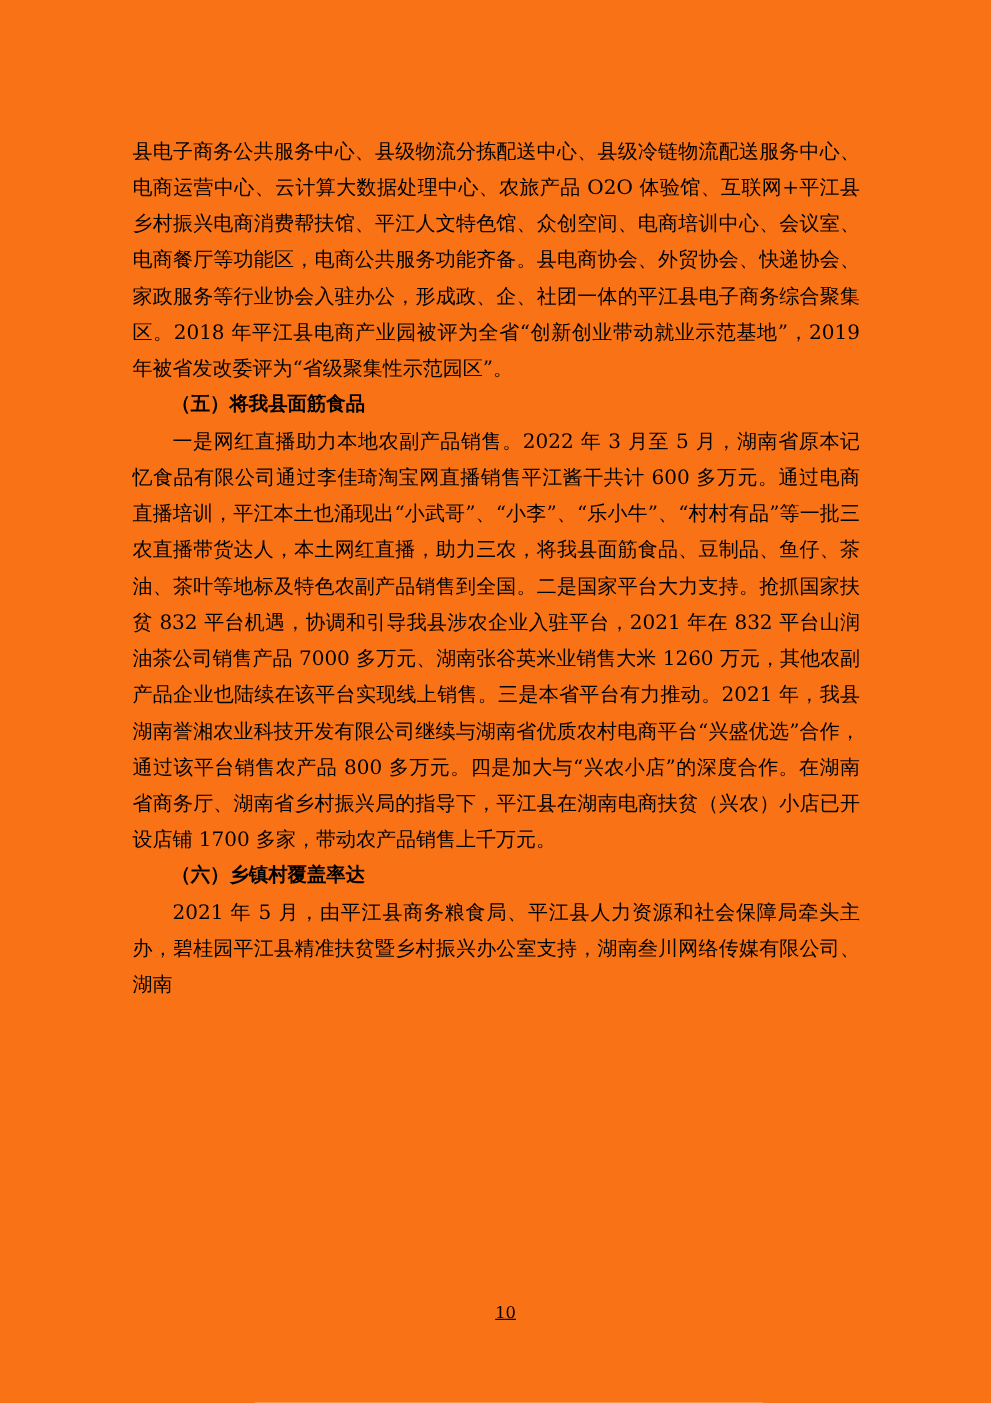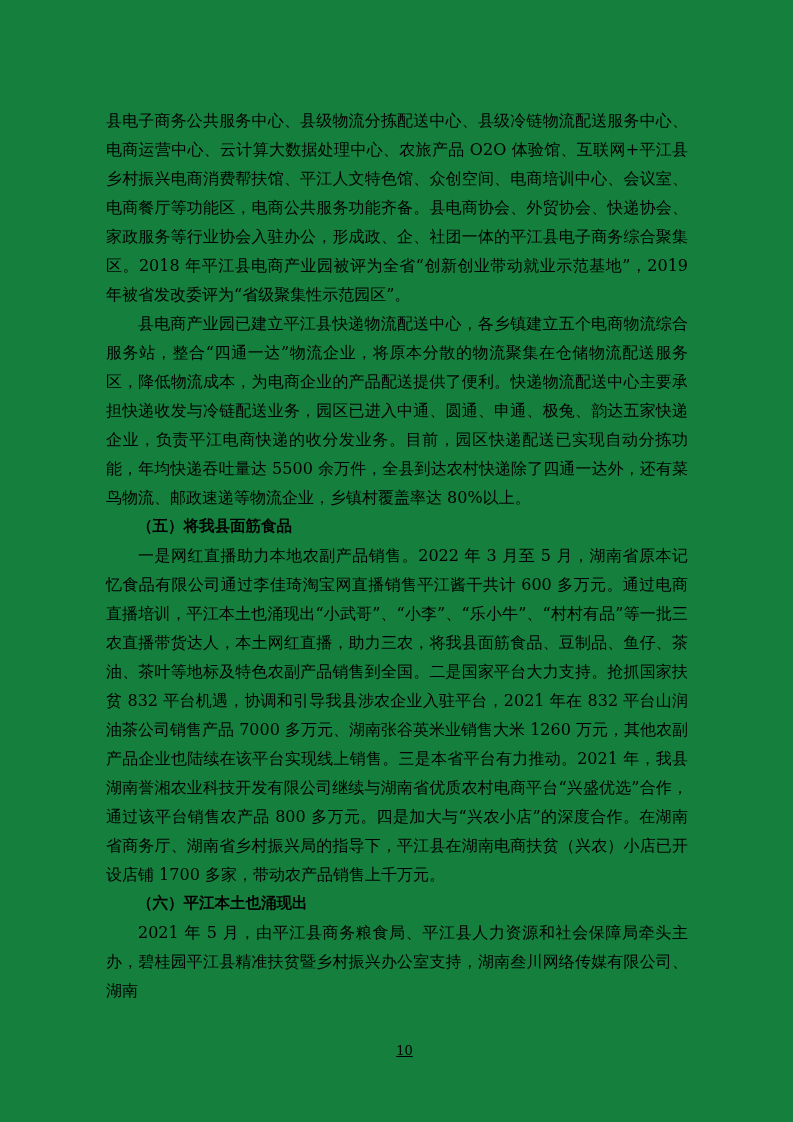--- a/index.html
+++ b/index.html
@@ -6,21 +6,21 @@
   html, body { margin: 0; padding: 0; }
   body {
     width: 793px;
     height: 1122px;
     background: #ffffff;
   }
   .page {
     position: relative;
     width: 793px;
     height: 1122px;
-    background: #15803d;
+    background: #f97316;
     color: #000000;
     font-family: "DejaVu Serif", "Liberation Serif", serif;
     overflow: hidden;
   }
   .content {
     position: absolute;
     top: 106px;
     left: 106px;
     width: 582px;
     font-size: 16px;
@@ -46,20 +46,19 @@
     color: #000000;
     text-decoration: underline;
   }
 </style>
 </head>
 <body>
 
 <div class="page">
   <div class="content">
     <p class="para para-continuation">县电子商务公共服务中心、县级物流分拣配送中心、县级冷链物流配送服务中心、电商运营中心、云计算大数据处理中心、农旅产品 O2O 体验馆、互联网+平江县乡村振兴电商消费帮扶馆、平江人文特色馆、众创空间、电商培训中心、会议室、电商餐厅等功能区，电商公共服务功能齐备。县电商协会、外贸协会、快递协会、家政服务等行业协会入驻办公，形成政、企、社团一体的平江县电子商务综合聚集区。2018 年平江县电商产业园被评为全省“创新创业带动就业示范基地”，2019 年被省发改委评为“省级聚集性示范园区”。</p>
-    <p class="para">县电商产业园已建立平江县快递物流配送中心，各乡镇建立五个电商物流综合服务站，整合“四通一达”物流企业，将原本分散的物流聚集在仓储物流配送服务区，降低物流成本，为电商企业的产品配送提供了便利。快递物流配送中心主要承担快递收发与冷链配送业务，园区已进入中通、圆通、申通、极兔、韵达五家快递企业，负责平江电商快递的收分发业务。目前，园区快递配送已实现自动分拣功能，年均快递吞吐量达 5500 余万件，全县到达农村快递除了四通一达外，还有菜鸟物流、邮政速递等物流企业，乡镇村覆盖率达 80%以上。</p>
     <p class="heading">（五）将我县面筋食品</p>
     <p class="para">一是网红直播助力本地农副产品销售。2022 年 3 月至 5 月，湖南省原本记忆食品有限公司通过李佳琦淘宝网直播销售平江酱干共计 600 多万元。通过电商直播培训，平江本土也涌现出“小武哥”、“小李”、“乐小牛”、“村村有品”等一批三农直播带货达人，本土网红直播，助力三农，将我县面筋食品、豆制品、鱼仔、茶油、茶叶等地标及特色农副产品销售到全国。二是国家平台大力支持。抢抓国家扶贫 832 平台机遇，协调和引导我县涉农企业入驻平台，2021 年在 832 平台山润油茶公司销售产品 7000 多万元、湖南张谷英米业销售大米 1260 万元，其他农副产品企业也陆续在该平台实现线上销售。三是本省平台有力推动。2021 年，我县湖南誉湘农业科技开发有限公司继续与湖南省优质农村电商平台“兴盛优选”合作，通过该平台销售农产品 800 多万元。四是加大与“兴农小店”的深度合作。在湖南省商务厅、湖南省乡村振兴局的指导下，平江县在湖南电商扶贫（兴农）小店已开设店铺 1700 多家，带动农产品销售上千万元。</p>
-    <p class="heading">（六）平江本土也涌现出</p>
+    <p class="heading">（六）乡镇村覆盖率达</p>
     <p class="para">2021 年 5 月，由平江县商务粮食局、平江县人力资源和社会保障局牵头主办，碧桂园平江县精准扶贫暨乡村振兴办公室支持，湖南叁川网络传媒有限公司、湖南</p>
   </div>
   <div class="page-number">10</div>
 </div>
 
 </body></html>

